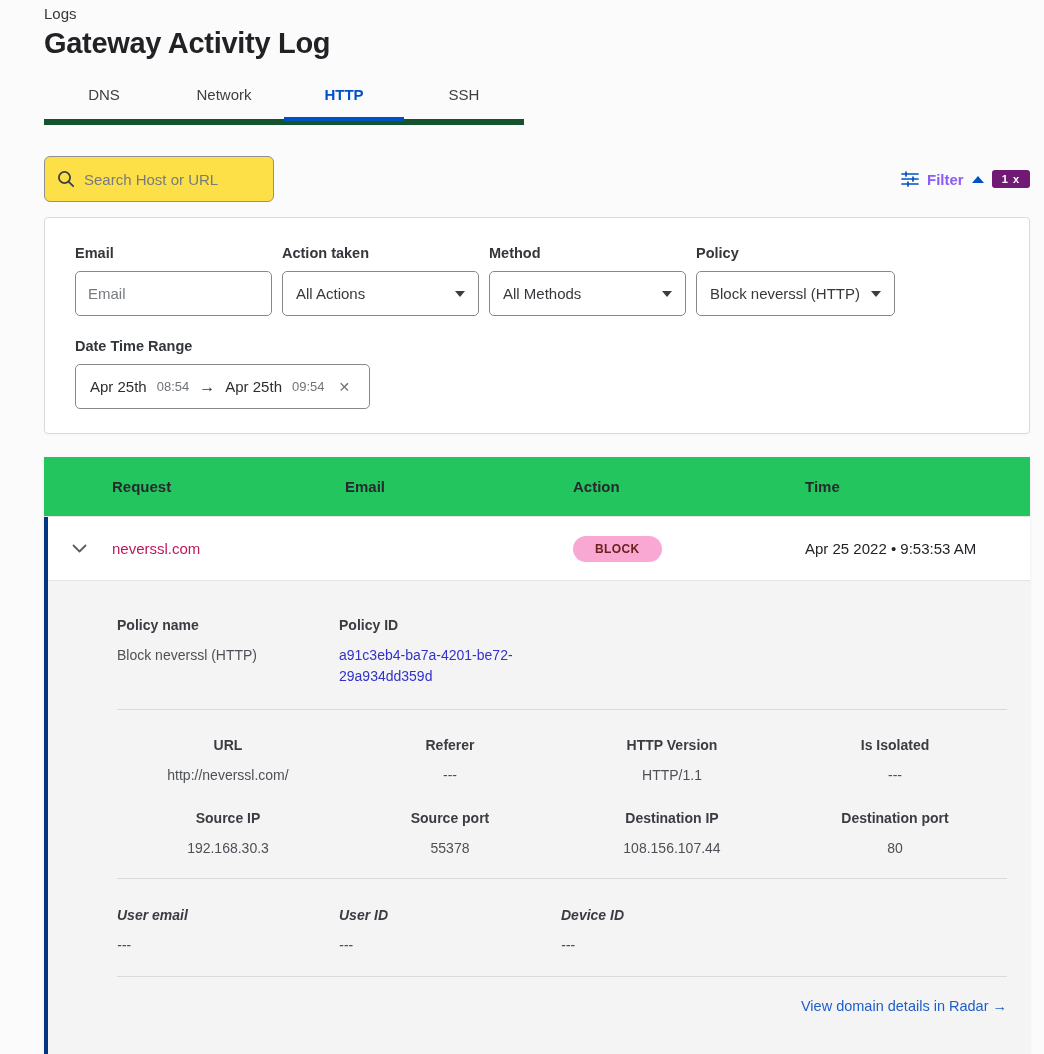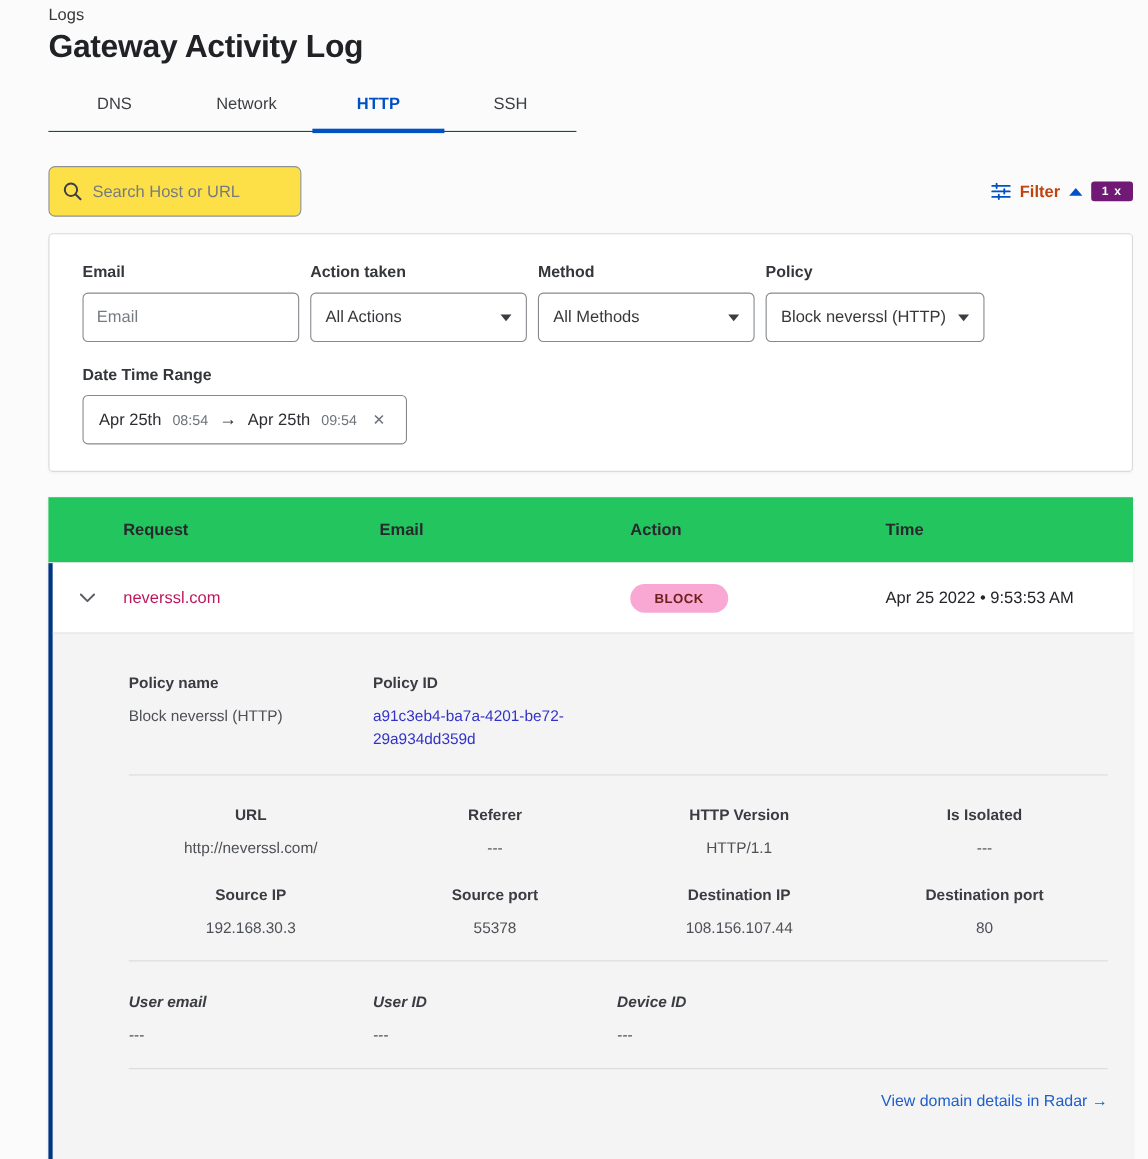--- a/index.html
+++ b/index.html
@@ -9,32 +9,32 @@
     background: #fbfbfb;
     color: #36383b;
   }
   .content { margin-left: 44px; width: 986px; }
 
   
   .breadcrumb { padding-top: 5px; font-size: 15px; color: #36383b; }
   .page-title { margin-top: 5px; font-size: 29px; font-weight: 700; color: #202225; letter-spacing: -0.3px; }
 
   
-  .tabs { margin-top: 16px; width: 480px; display: flex; position: relative; border-bottom: 1px solid #14532d; align-items: center; }
+  .tabs { margin-top: 16px; width: 480px; display: flex; position: relative; border-bottom: 6px solid #14532d; align-items: center; }
   .tab { width: 120px; text-align: center; font-size: 15px; color: #3c3e42; padding: 10px 0 16px; cursor: pointer; }
   .tab.active { color: #0051c3; font-weight: 700; }
   .tab-indicator { position: absolute; bottom: -2px; left: 240px; width: 120px; height: 4px; background: #0051c3; }
 
   
   .search-row { margin-top: 31px; display: flex; justify-content: space-between; align-items: center; }
   .search-box { width: 230px; height: 46px; border: 1px solid #8e9296; border-radius: 6px; background: #fde047; display: flex; align-items: center; padding: 0 12px; gap: 9px; }
   .search-box input { border: none; outline: none; flex: 1; font-size: 15px; color: #36383b; font-family: inherit; background: transparent; min-width: 0; }
   .search-box input::placeholder { color: #767b81; }
   .filter-bar { display: flex; align-items: center; gap: 8px; }
-  .filter-label { color: #c2410c; font-weight: 700; font-size: 15px; }
+  .filter-label { color: #8b5cf6; font-weight: 700; font-size: 15px; }
   .caret-up { width: 0; height: 0; border-left: 6px solid transparent; border-right: 6px solid transparent; border-bottom: 7px solid #0051c3; }
   .filter-badge { background: #701a75; color: #fff; font-size: 11px; font-weight: 700; border-radius: 3px; padding: 3px 10px; letter-spacing: 1px; }
 
   
   .filter-panel { margin-top: 15px; height: 217px; background: #fff; border: 1px solid #d8dadc; border-radius: 4px; padding: 27px 0 0 30px; box-shadow: 0 1px 2px rgba(0,0,0,0.03); }
   .field-row { display: flex; gap: 10px; }
   .field { display: flex; flex-direction: column; }
   .field-label { font-size: 14.5px; font-weight: 700; color: #33363a; margin-bottom: 10px; }
   .text-input, .select { height: 45px; border: 1px solid #85898e; border-radius: 5px; background: #fff; font-size: 15px; color: #36383b; }
   .text-input { width: 197px; padding: 0 12px; outline: none; font-family: inherit; }

